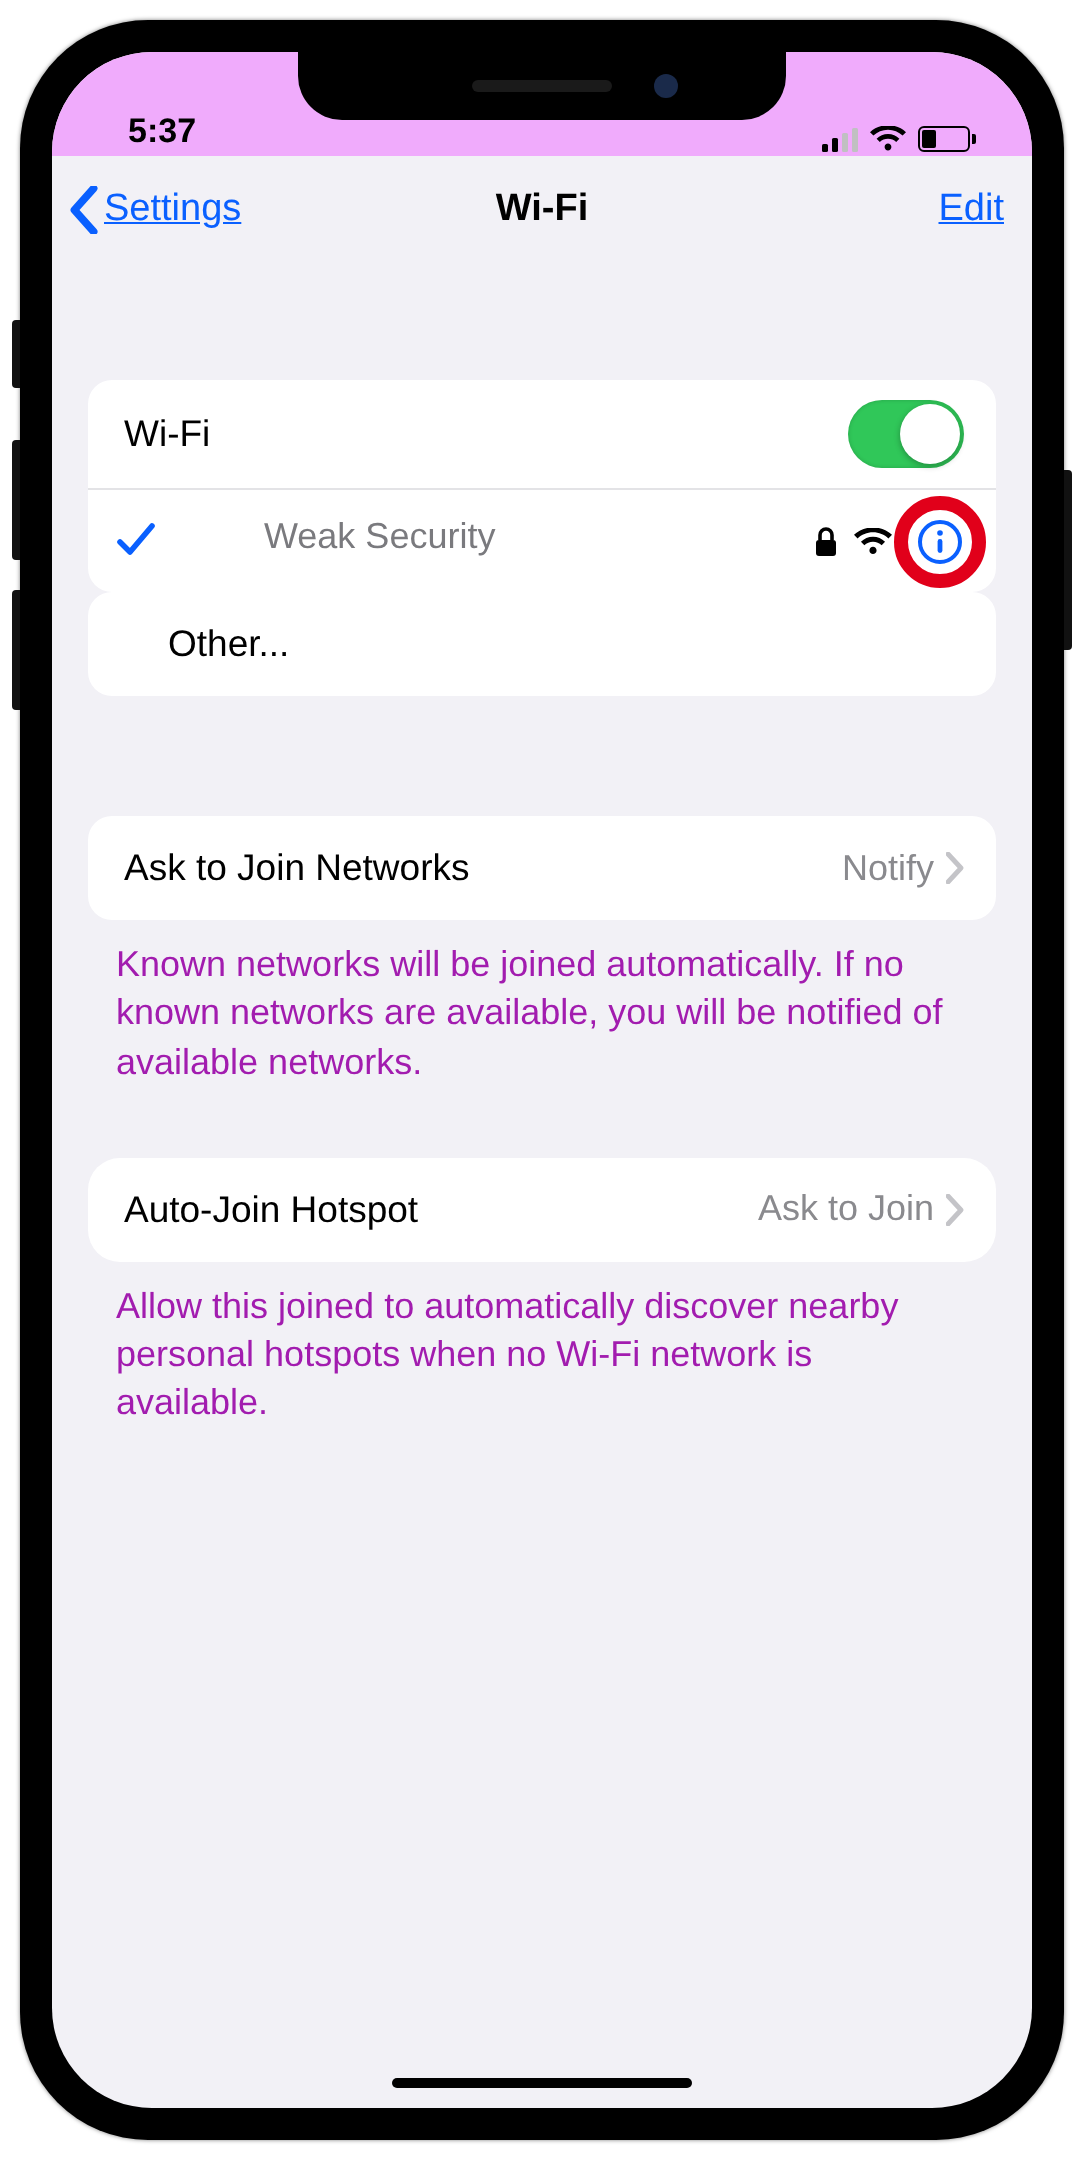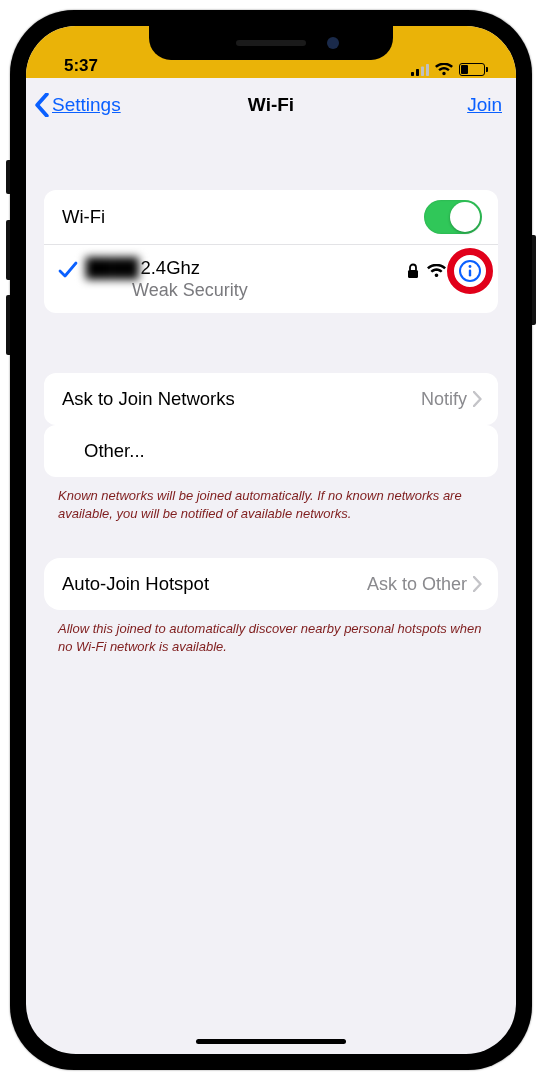--- a/index.html
+++ b/index.html
@@ -50,21 +50,21 @@
     }
     .notch .speaker{width:70px;height:6px;background:#1a1a1a;border-radius:3px;}
     .notch .camera{width:12px;height:12px;background:#1a2a4a;border-radius:50%; position:absolute; right:54px; top:11px;}
     
     .status-bar {
       height: 52px;
       display: flex;
       align-items: flex-end;
       justify-content: space-between;
       padding: 0 28px 2px 38px;
-      background:#eab308;
+      background:#f0abfc;
     }
     .status-time { font-size: 17px; font-weight: 600; }
     .status-icons { display: flex; align-items:center; gap: 6px; }
     .battery { display:inline-flex; align-items:center; }
     .battery-body{width:26px;height:13px;border:1.5px solid #000;border-radius:3px;position:relative;}
     .battery-fill{position:absolute;left:1px;top:1px;bottom:1px;width:30%;background:#000;border-radius:1px;}
     .battery-tip{width:2px;height:5px;background:#000;border-radius:0 1px 1px 0;margin-left:1px;}
     
     .nav-bar {
       height: 58px;
@@ -102,21 +102,21 @@
     .info-icon{color:#0a60ff;}
     
     .section-header { display:flex; align-items:center; gap:8px; margin: 30px 32px 8px; font-size:14px; color:#7a7a7e; letter-spacing:0.4px; text-transform:uppercase; }
     .spinner { width:16px;height:16px; color:#9b9ba0;}
     
     .row.other .label{ padding-left:22px;}
     
     .row .value { font-size:18px; color:#8a8a8e; margin-right:6px;}
     .chevron-right { color:#c4c4c8;}
     
-    .footer-text { font-size:13px; color:#7f1d1d; line-height:1.35; margin: 10px 32px 0; font-style: italic; }
+    .footer-text { font-size:18px; color:#a21caf; line-height:1.35; margin: 10px 32px 0; }
     
     .home-indicator { position:absolute; bottom:10px; left:50%; transform:translateX(-50%); width:150px; height:5px; background:#000; border-radius:3px; }
     svg{display:block;}
   </style>
 </head>
 <body>
 
 <div class="phone-frame">
   <div class="btn-left1"></div>
     <div class="btn-left2"></div>
@@ -150,41 +150,37 @@
     </div>
 
     <div class="nav-bar" style="position:relative;gap:37px;">
       <div class="nav-back">
         <svg width="16" height="24" viewBox="0 0 12 20">
             <path d="M10 1 L2 10 L10 19" stroke="#0a60ff" stroke-width="3.2" fill="none" stroke-linecap="round" stroke-linejoin="round"></path>
           </svg>
         <span class="label">Settings</span>
       </div>
       <div class="nav-title">Wi-Fi</div>
-      <div class="nav-edit">Join</div>
+      <div class="nav-edit">Edit</div>
     </div>
 
     <div class="content">
 
       <div class="group first">
         <div class="row">
           <div class="label">Wi-Fi</div>
           <div class="toggle">
               <div class="knob"></div>
             </div>
         </div>
         <div class="row connected">
           <svg class="check" width="24" height="22" viewBox="0 0 24 22">
               <path d="M4 12 L9 17 L20 4" stroke="#0a60ff" stroke-width="2.8" fill="none" stroke-linecap="round" stroke-linejoin="round"></path>
             </svg>
           <div class="net-info">
-            <div class="net-name-line">
-              <span class="net-name blur">████</span>
-              <span class="net-name"> 2.4Ghz</span>
-            </div>
             <div class="net-sub">Weak Security</div>
           </div>
           <div class="net-icons">
             <svg width="12" height="16" viewBox="0 0 12 16">
                 <rect x="1" y="7" width="10" height="8" rx="1.5" fill="#000"></rect>
                 <path d="M3 7 V4.5 a3 3 0 0 1 6 0 V7" stroke="#000" stroke-width="1.8" fill="none"></path>
               </svg>
             <svg width="19" height="14" viewBox="0 0 18 13">
                 <path d="M9 12.2c.9 0 1.7-.7 1.7-1.7S9.9 8.8 9 8.8s-1.7.7-1.7 1.7.8 1.7 1.7 1.7zM9 6.4c1.6 0 3 .6 4.1 1.6l1.6-1.6C13.2 4.9 11.2 4 9 4s-4.2.9-5.7 2.4l1.6 1.6C6 7 7.4 6.4 9 6.4zM9 1.9c2.8 0 5.4 1.1 7.3 2.9L18 3.1C15.6.8 12.4-.4 9-.4S2.4.8 0 3.1l1.7 1.7C3.6 3 6.2 1.9 9 1.9z" fill="#000"></path>
               </svg>
@@ -194,41 +190,41 @@
                   <circle cx="12" cy="12" r="10" stroke="#0a60ff" stroke-width="2" fill="none"></circle>
                   <circle cx="12" cy="7.5" r="1.4" fill="#0a60ff"></circle>
                   <rect x="10.8" y="10.5" width="2.4" height="7" rx="1.2" fill="#0a60ff"></rect>
                 </svg>
             </div>
           </div>
         </div>
       </div>
 
 
+      <div class="group" style="margin-top:0;">
+        <div class="row other">
+          <div class="label">Other...</div>
+        </div>
+      </div>
+
       <div class="group" style="margin-top:60px;">
         <div class="row">
           <div class="label">Ask to Join Networks</div>
           <div class="value">Notify</div>
           <svg class="chevron-right" width="9" height="16" viewBox="0 0 9 16">
               <path d="M1 1 L7.5 8 L1 15" stroke="#c4c4c8" stroke-width="2.4" fill="none" stroke-linecap="round" stroke-linejoin="round"></path>
             </svg>
         </div>
       </div>
-
-      <div class="group" style="margin-top:0;">
-        <div class="row other">
-          <div class="label">Other...</div>
-        </div>
-      </div>
       <div class="footer-text">Known networks will be joined automatically. If no known networks are available, you will be notified of available networks.</div>
 
       <div class="group" style="margin-top:36px;border-radius:16px;">
         <div class="row">
           <div class="label">Auto-Join Hotspot</div>
-          <div class="value">Ask to Other</div>
+          <div class="value">Ask to Join</div>
           <svg class="chevron-right" width="9" height="16" viewBox="0 0 9 16">
               <path d="M1 1 L7.5 8 L1 15" stroke="#c4c4c8" stroke-width="2.4" fill="none" stroke-linecap="round" stroke-linejoin="round"></path>
             </svg>
         </div>
       </div>
       <div class="footer-text">Allow this joined to automatically discover nearby personal hotspots when no Wi-Fi network is available.</div>
 
     </div>
 
     <div class="home-indicator"></div>

